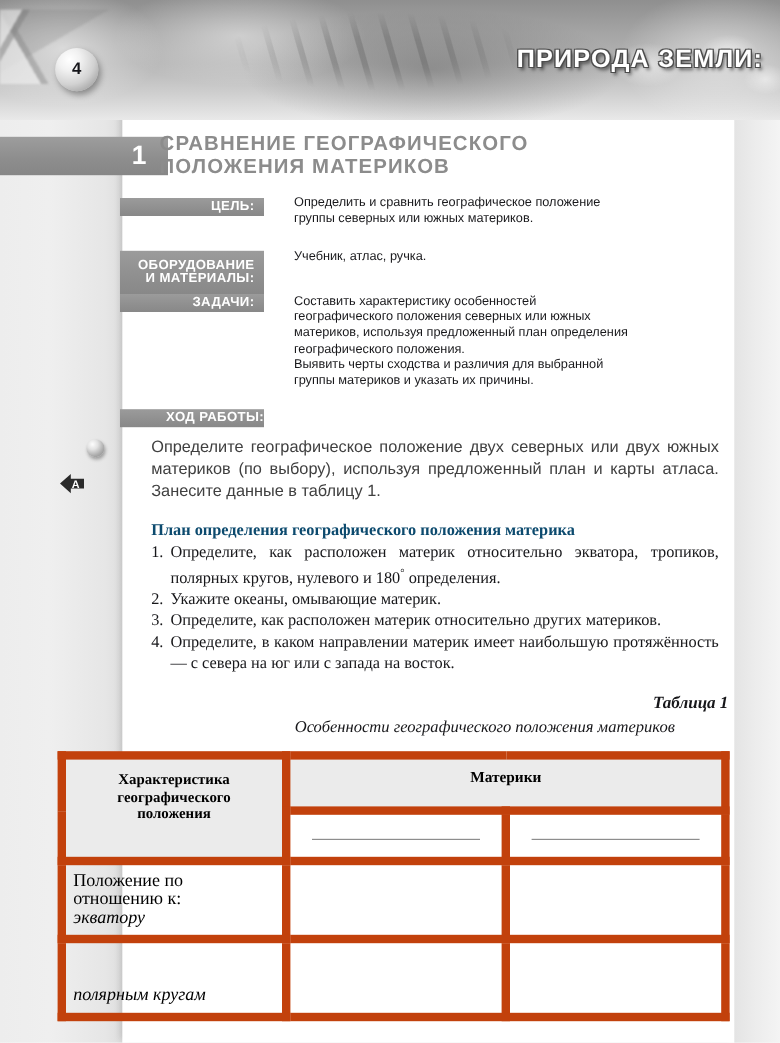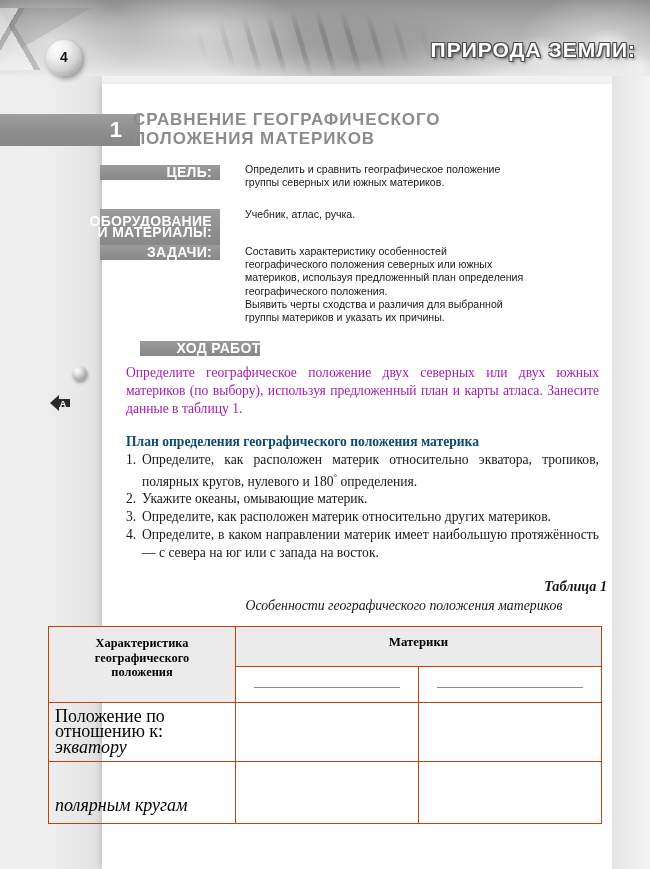--- a/index.html
+++ b/index.html
@@ -47,21 +47,21 @@
     bottom: 0;
     width: 38px;
     background: linear-gradient(90deg,#e4e4e4 0%,#ececec 45%,#f4f4f4 100%);
   }
 
   
   .banner {
     position: absolute;
     left: 0; top: 0;
     width: 650px;
-    height: 76px;
+    height: 100px;
     overflow: hidden;
     background: #9a9a9a;
   }
   .banner-photo {
     position: absolute;
     inset: 0;
     background:
       radial-gradient(ellipse 120px 70px at 52px 40px, rgba(255,255,255,0.55), rgba(255,255,255,0) 70%),
       radial-gradient(ellipse 150px 60px at 200px 30px, rgba(255,255,255,0.45), rgba(255,255,255,0) 70%),
       radial-gradient(ellipse 220px 70px at 360px 58px, rgba(60,60,60,0.35), rgba(0,0,0,0) 72%),
@@ -181,38 +181,38 @@
 
   
   .label-bar {
     position: absolute;
     left: 100px;
     width: 120px;
     background: linear-gradient(180deg,#9b9b9b 0%, #8f8f8f 60%, #888888 100%);
     color: #ffffff;
     font-family: "Liberation Sans", sans-serif;
     font-weight: 700;
-    font-size: 14px;
+    font-size: 11px;
     letter-spacing: .3px;
     text-align: right;
     padding: 0 8px 0 0;
     box-sizing: border-box;
     line-height: 11px;
     display: flex;
     flex-direction: column;
     justify-content: center;
     align-items: flex-end;
   }
   .label-bar .l2 { display: block; white-space: nowrap; }
 
   #bar-goal      { top: 165px;  height: 15px; }
   #bar-equipment { top: 209px;  height: 36px; }
   #bar-tasks     { top: 245px;  height: 15px; }
   #bar-progress  { top: 341px;  height: 15px; text-align: left; }
-  #bar-progress  { align-items: center; padding: 0 0 0 56px; margin-left: 40px; }
+  #bar-progress  { align-items: flex-end; padding: 0 0 0 56px; }
 
   
   .blk {
     position: absolute;
     left: 245px;
     width: 365px;
     font-family: "Liberation Sans", sans-serif;
     font-weight: 400;
     font-size: 10.6px;
     line-height: 13.2px;
@@ -240,24 +240,24 @@
     width: 26px;
     height: 22px;
   }
   .margin-arrow svg { display: block; }
 
   
   .serif-blk {
     position: absolute;
     left: 126px;
     width: 473px;
-    font-family: Liberation Serif, serif;
+    font-family: Liberation Sans, sans-serif;
     font-size: 13.6px;
     line-height: 17.8px;
-    color: #a21caf;
+    color: #404040;
     text-align: justify;
   }
   #proc-intro { top: 364px; }
   .plan-head {
     position: absolute;
     left: 126px;
     top: 433px;
     width: 473px;
     font-family: "Liberation Serif", serif;
     font-weight: 700;
@@ -311,21 +311,21 @@
   .data-table {
     position: absolute;
     left: 48px;
     top: 626px;
     width: 553px;
     border-collapse: collapse;
     table-layout: fixed;
     font-family: "Liberation Serif", serif;
   }
   .data-table td {
-    border: 1px solid #c2410c;
+    border: 7px solid #c2410c;
     vertical-align: top;
     padding: 0;
   }
   .th-char {
     width: 187px;
     background: #ebebeb;
     text-align: center;
     font-weight: 700;
     font-size: 12.4px;
     line-height: 14.6px;
@@ -339,21 +339,21 @@
     height: 31px;
     padding: 8px 0 0 0 !important;
   }
   .th-blank { height: 35px; }
   .th-blank .rule {
     margin: 20px 18px 0 18px;
     height: 0;
     border-bottom: 1.4px solid #8d8d8d;
   }
   .row-label {
-    font-size: 18px;
+    font-size: 15px;
     line-height: 15.4px;
     padding: 6px 5px 6px 6px !important;
   }
   .row-label .ital { font-style: italic; }
   .cell-empty { }
   .r1 { height: 52px; }
   .r2 { height: 62px; }
   .r2 .row-label { padding-top: 36px !important; }
 </style>
 </head>

